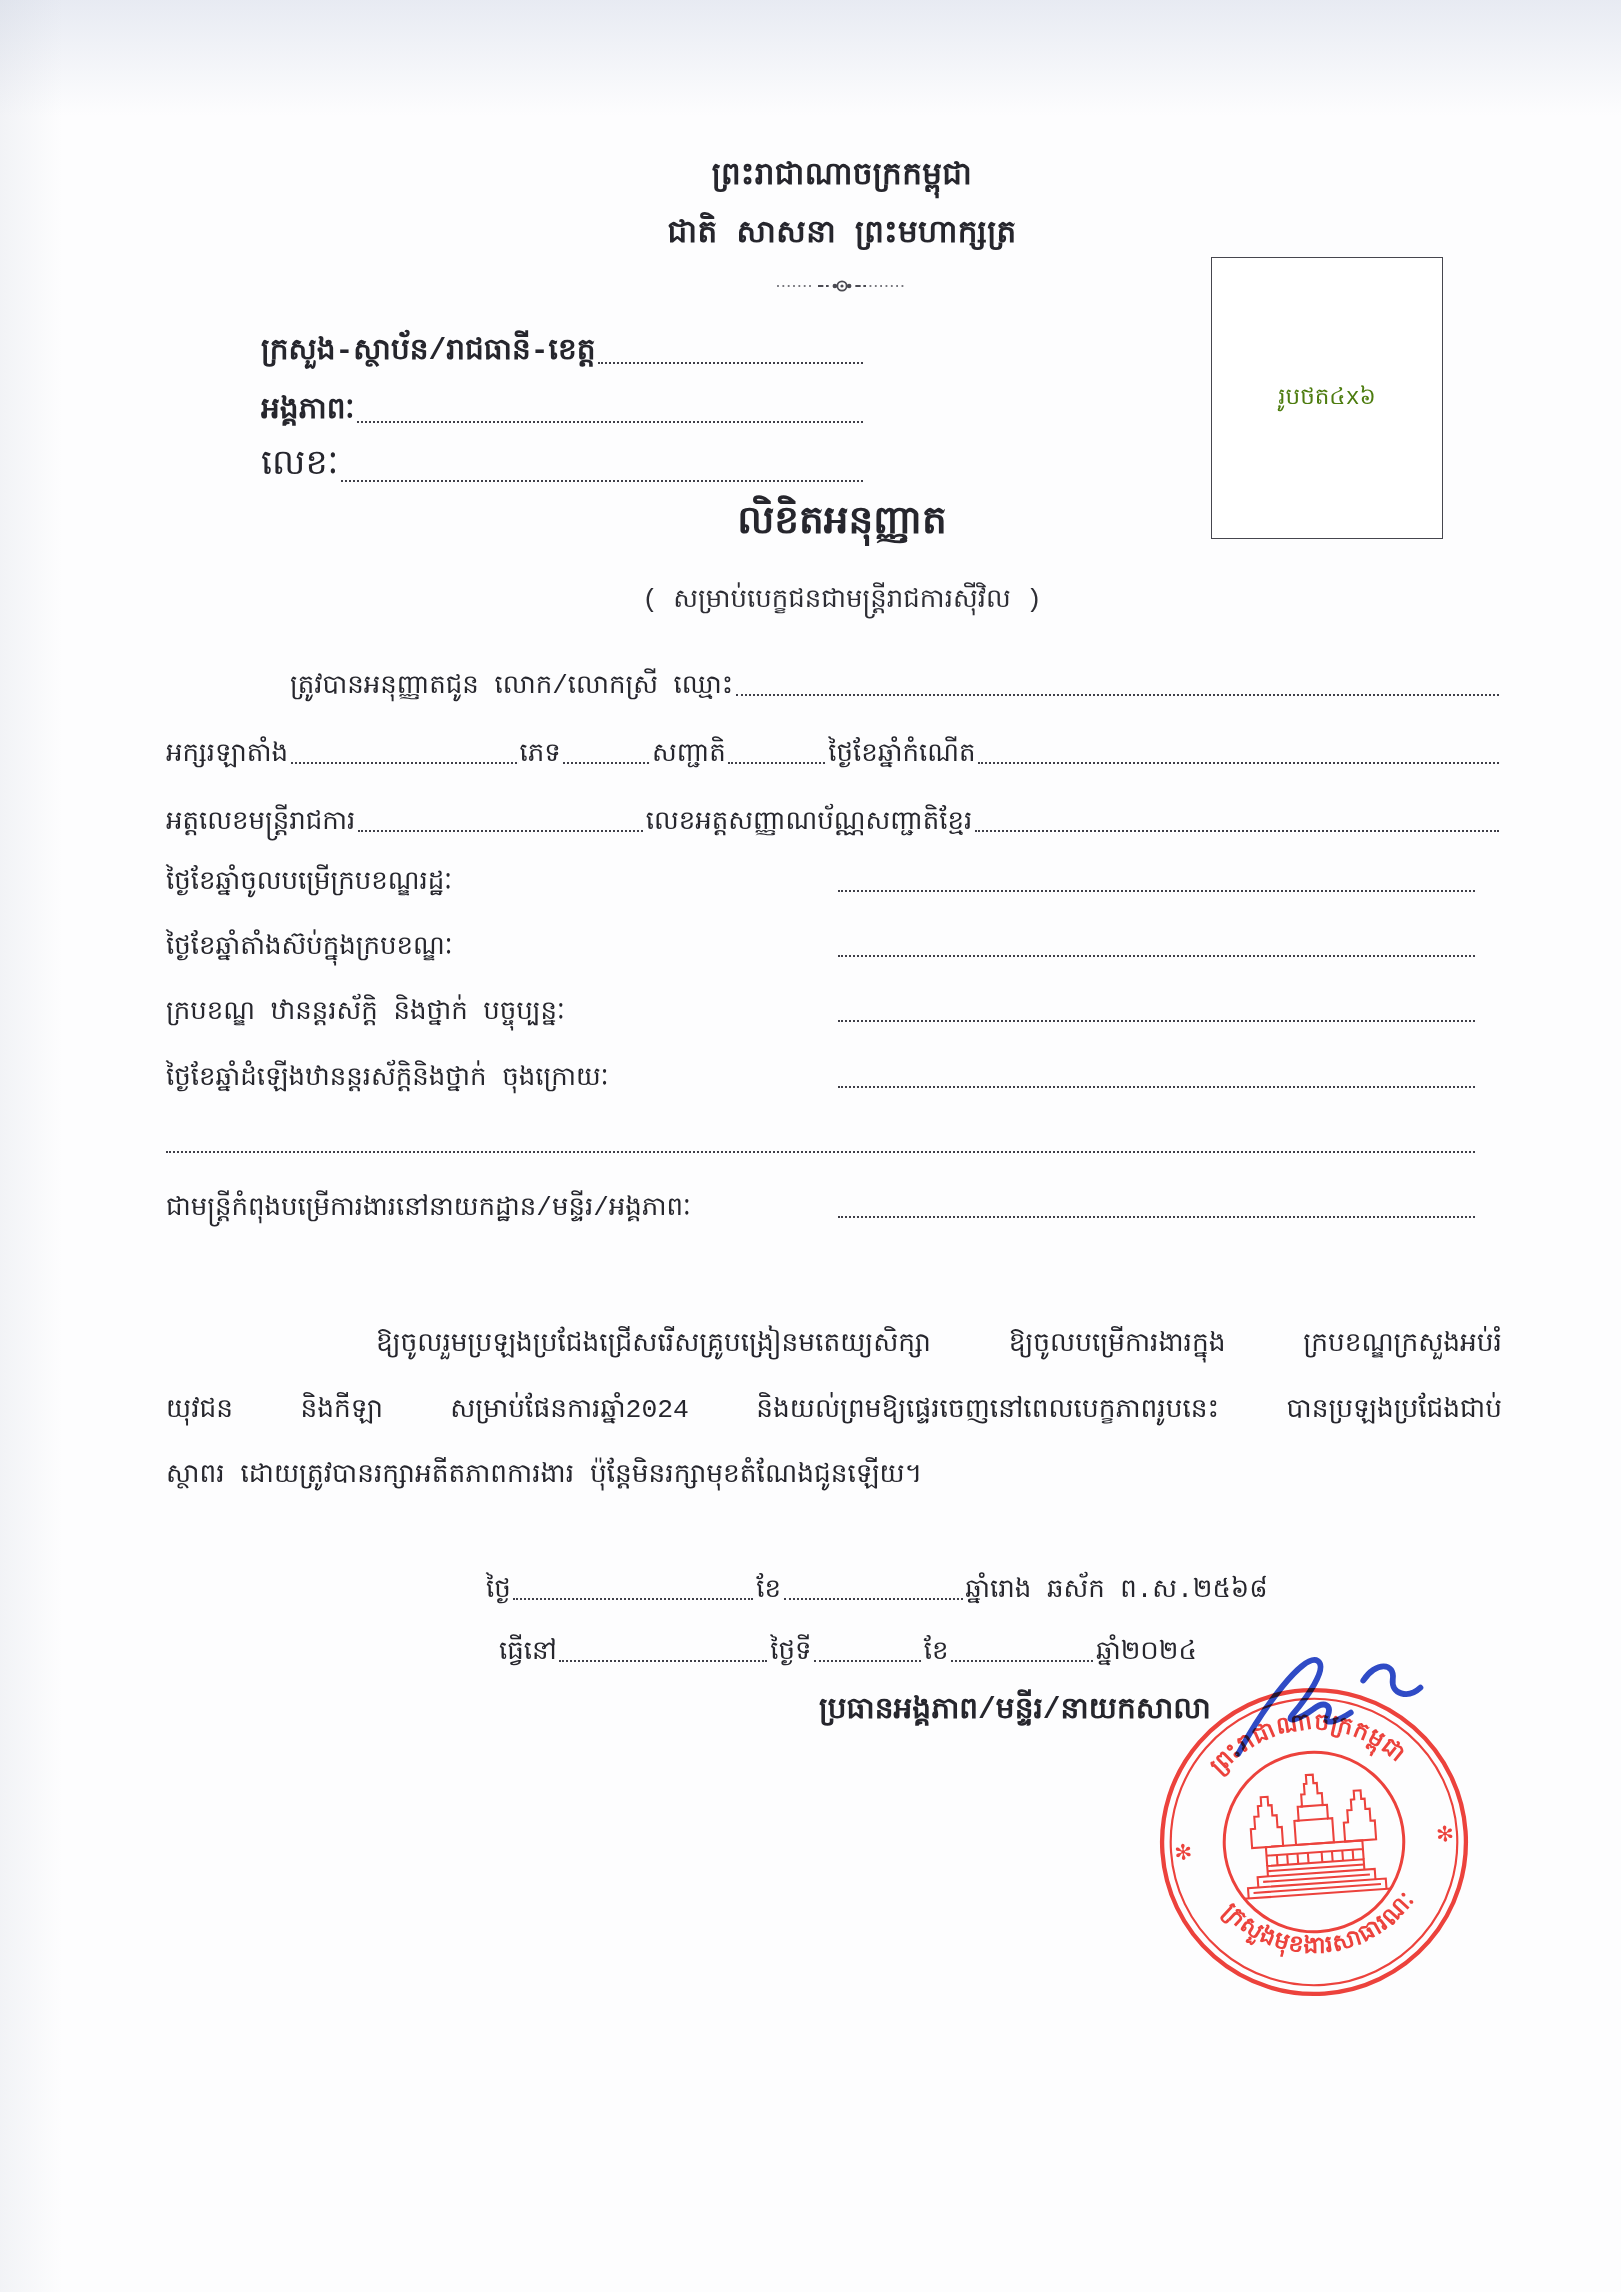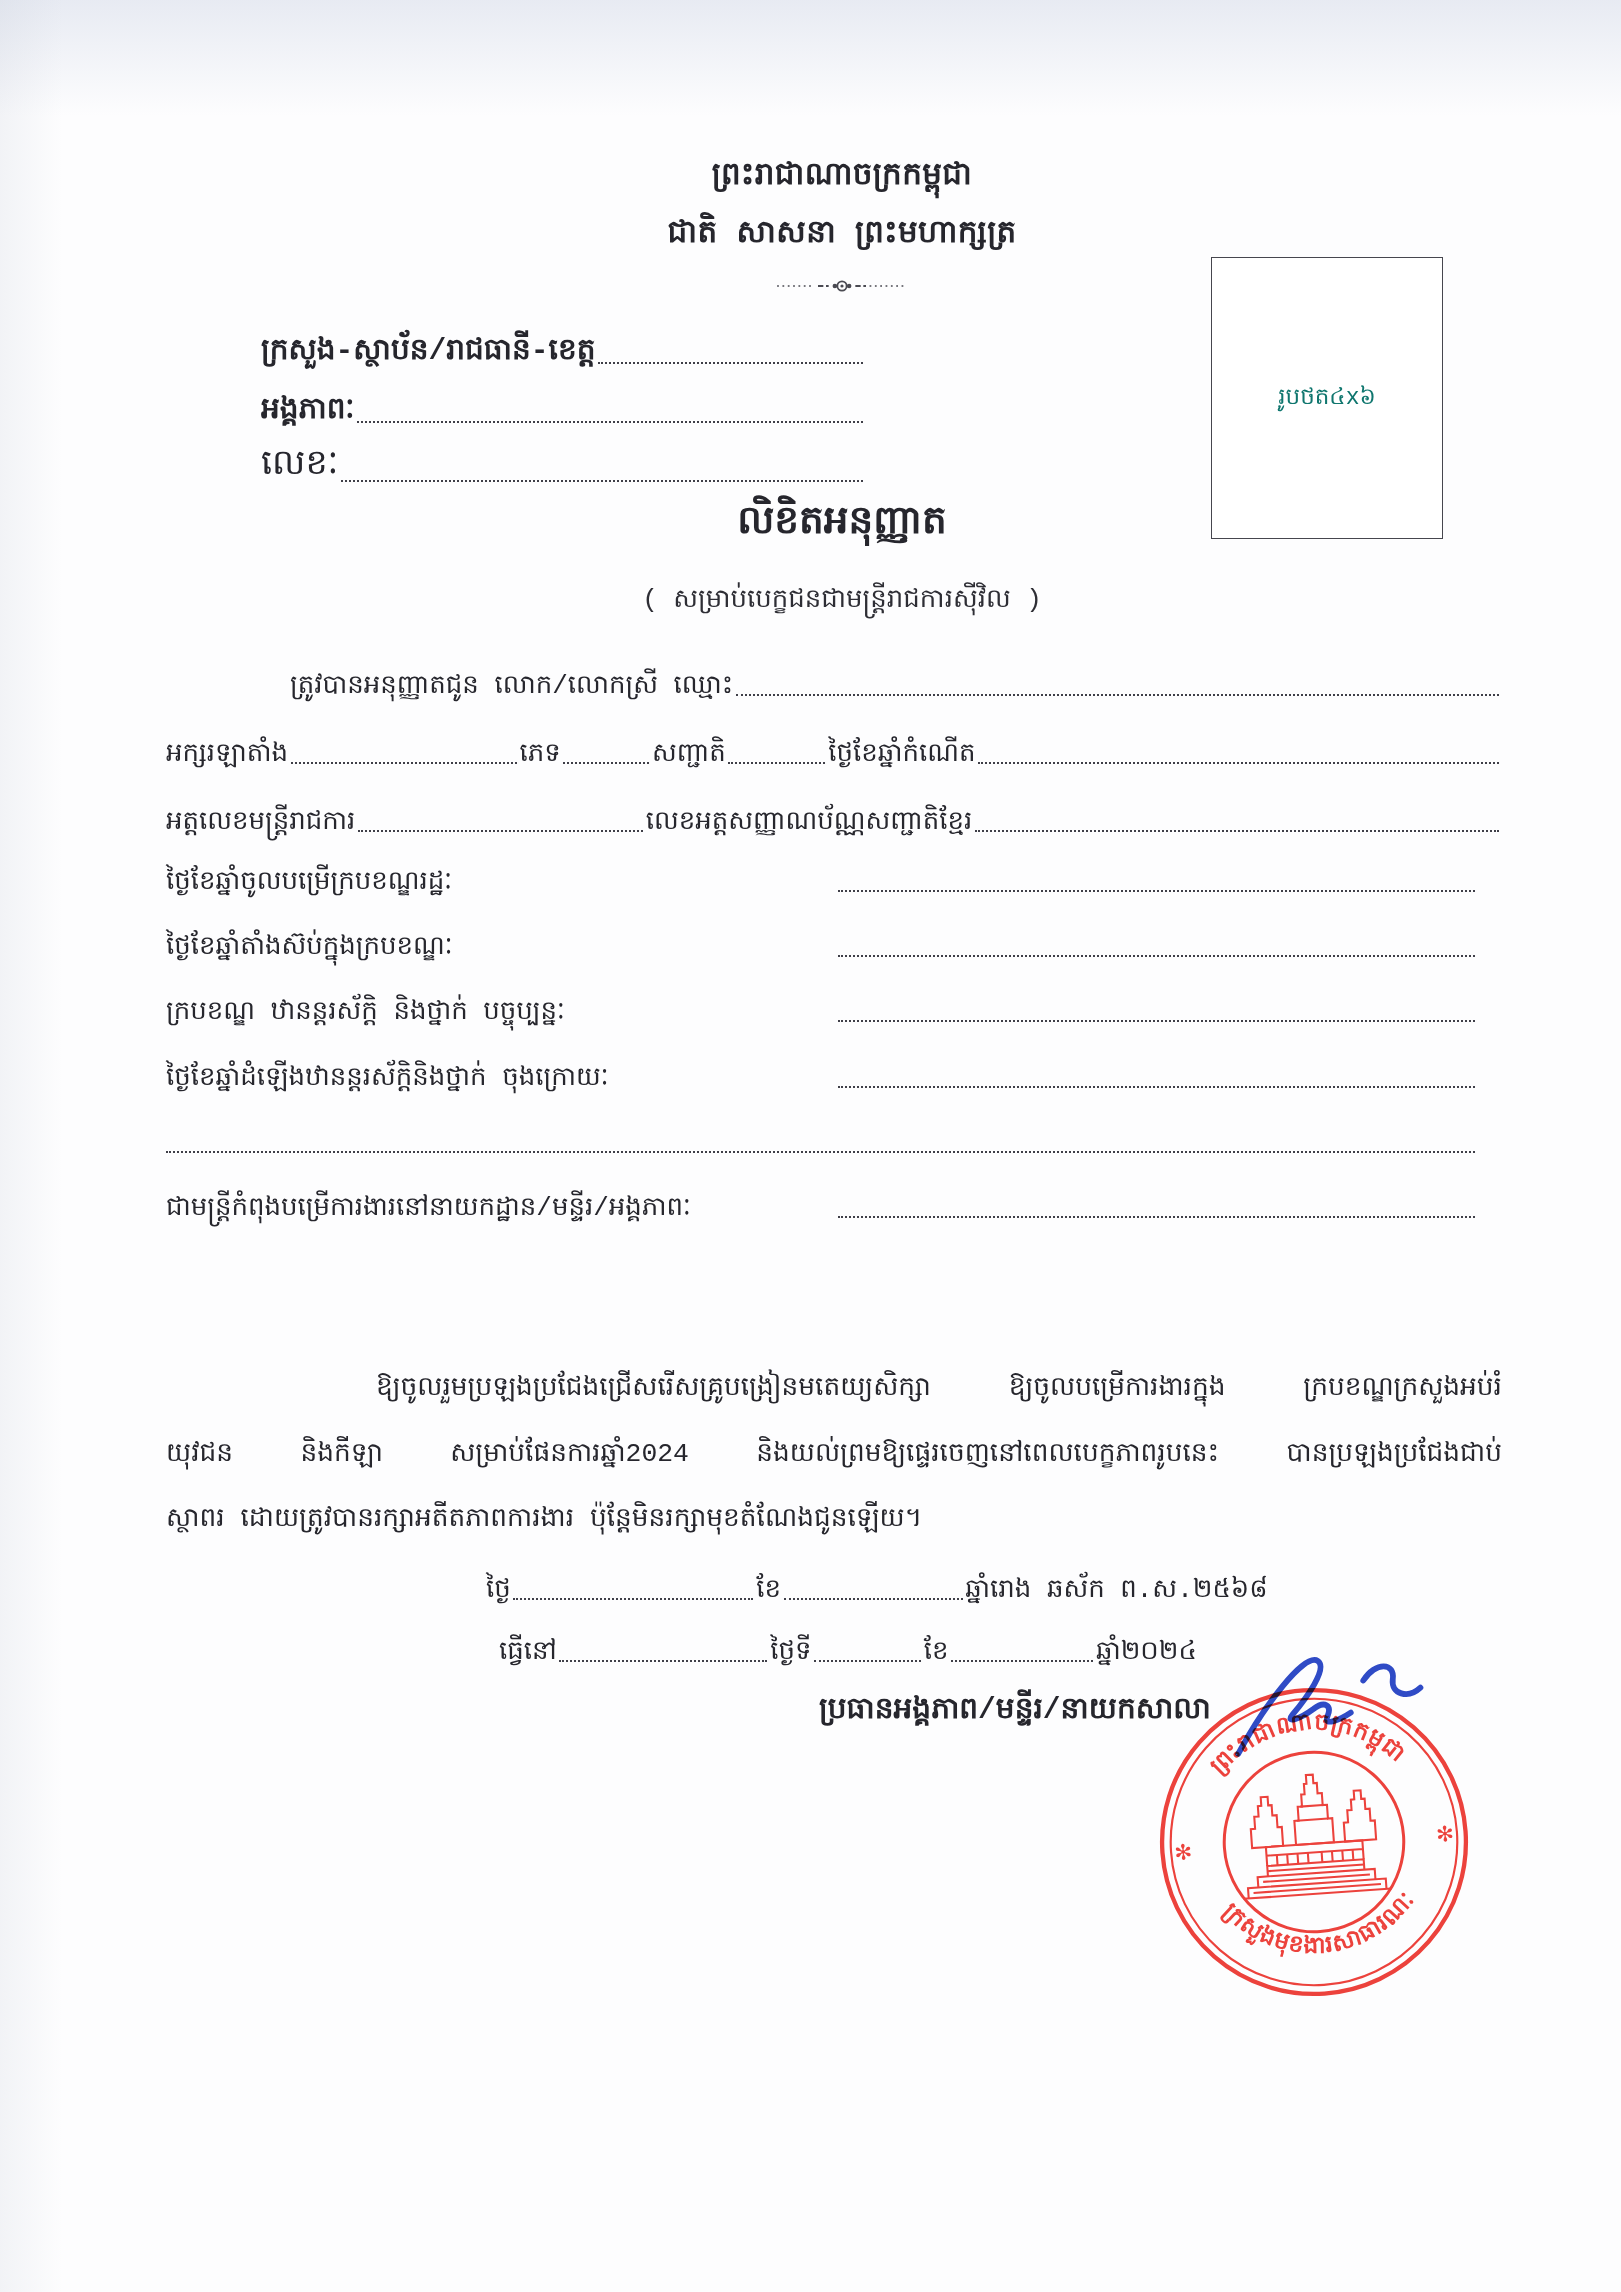--- a/index.html
+++ b/index.html
@@ -30,28 +30,28 @@
   .dots{border-bottom:2.3px dotted #3f3f48; height:0.9px; margin:0 2.7px 6.3px 2.7px;}
   .dots.grow{flex:1 1 auto;}
   .fs29{font-size:26px;}
   .fs30{font-size:35px;}
   .fs33{font-size:29.6px;}
   .org-line{left:213px; width:605px; height:48px;margin-left:48px;}
   .body-line{left:166px; width:1336px; height:48px;}
   .frow{left:166px; width:1336px; height:45px; display:flex; align-items:flex-end;}
   .frow .frow-label{width:672px; white-space:nowrap; line-height:1.25;}
   .frow .frow-dots{flex:1 1 auto; border-bottom:2.3px dotted #3f3f48; height:0.9px; margin:0 27px 6.3px 0;}
-  .para-line{left:166px; width:1336px; font-size:26.4px; line-height:1.45; color:#26262d;margin-top:44px;}
+  .para-line{left:166px; width:1336px; font-size:26.4px; line-height:1.45; color:#26262d;}
   .just{text-align:justify; text-align-last:justify;}
   .photo-box{
     left:1211px; top:257px; width:230px; height:280px;
     border:1.8px solid #46464e; display:flex; align-items:center; justify-content:center;
     background:#fff;
   }
-  .photo-label{font-size:23px; color:#0f766e;}
+  .photo-label{font-size:23px; color:#4d7c0f;}
   .seal-wrap{left:1150px; top:1678px; width:328px; height:328px; transform:rotate(-4deg);
     mix-blend-mode:multiply; z-index:3;}
   .sig-wrap{left:1229px; top:1643px; width:206px; height:134px; mix-blend-mode:multiply; z-index:4;}
   .signer{left:819px; top:1689px; font-size:29.6px; z-index:2;text-align:right;}
   .ornament{top:278px;}
 </style>
 </head>
 <body>
 
 <div class="page">

